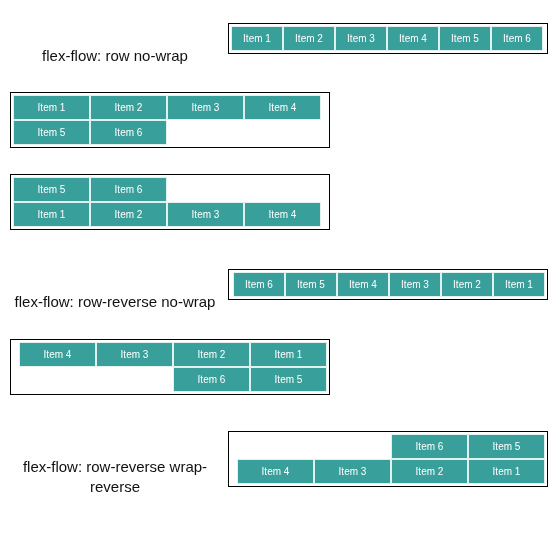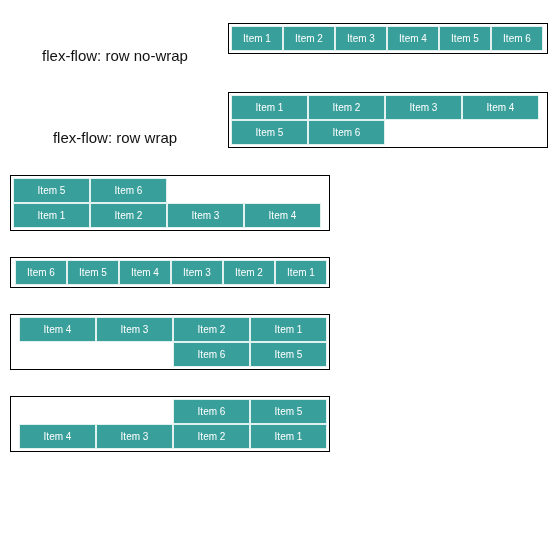--- a/index.html
+++ b/index.html
@@ -60,61 +60,62 @@
       <div class="container c1 nowrap">
         <div class="item">Item 1</div>
         <div class="item">Item 2</div>
         <div class="item">Item 3</div>
         <div class="item">Item 4</div>
         <div class="item">Item 5</div>
         <div class="item">Item 6</div>
       </div>
     </div>
     <div class="example">
-      <div class="label">flex-flow: row wrap</div>
       <div class="container c2 wrap">
         <div class="item">Item 1</div>
         <div class="item">Item 2</div>
         <div class="item">Item 3</div>
         <div class="item">Item 4</div>
         <div class="item">Item 5</div>
         <div class="item">Item 6</div>
       </div>
     </div>
     <div class="example">
       <div class="container c3 wrap-rev">
         <div class="item">Item 1</div>
         <div class="item">Item 2</div>
         <div class="item">Item 3</div>
         <div class="item">Item 4</div>
         <div class="item">Item 5</div>
         <div class="item">Item 6</div>
       </div>
     </div>
     <div class="example">
+      <div class="label">flex-flow: row-reverse no-wrap</div>
       <div class="container c4 nowrap">
         <div class="item">Item 1</div>
         <div class="item">Item 2</div>
         <div class="item">Item 3</div>
         <div class="item">Item 4</div>
         <div class="item">Item 5</div>
         <div class="item">Item 6</div>
       </div>
     </div>
     <div class="example">
       <div class="container c5 wrap">
         <div class="item">Item 1</div>
         <div class="item">Item 2</div>
         <div class="item">Item 3</div>
         <div class="item">Item 4</div>
         <div class="item">Item 5</div>
         <div class="item">Item 6</div>
       </div>
     </div>
     <div class="example">
+      <div class="label">flex-flow: row-reverse wrap-reverse</div>
       <div class="container c6 wrap-rev">
         <div class="item">Item 1</div>
         <div class="item">Item 2</div>
         <div class="item">Item 3</div>
         <div class="item">Item 4</div>
         <div class="item">Item 5</div>
         <div class="item">Item 6</div>
       </div>
     </div>
   </div>

